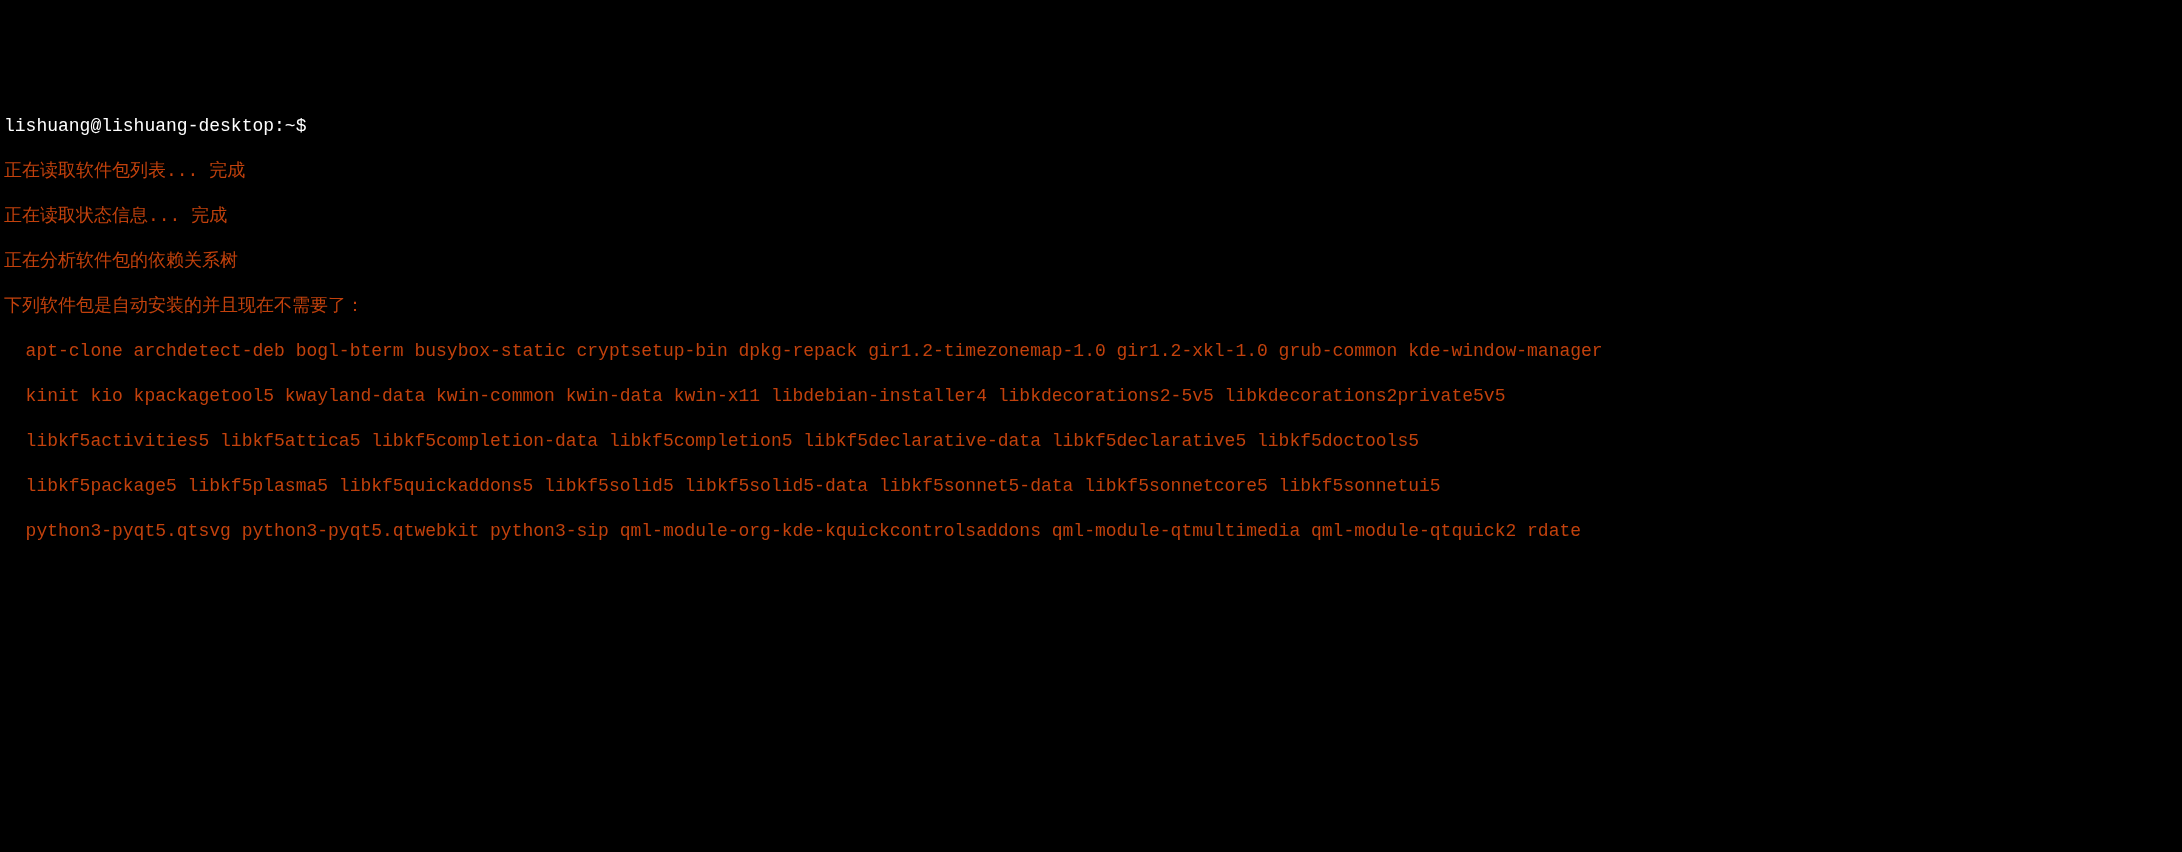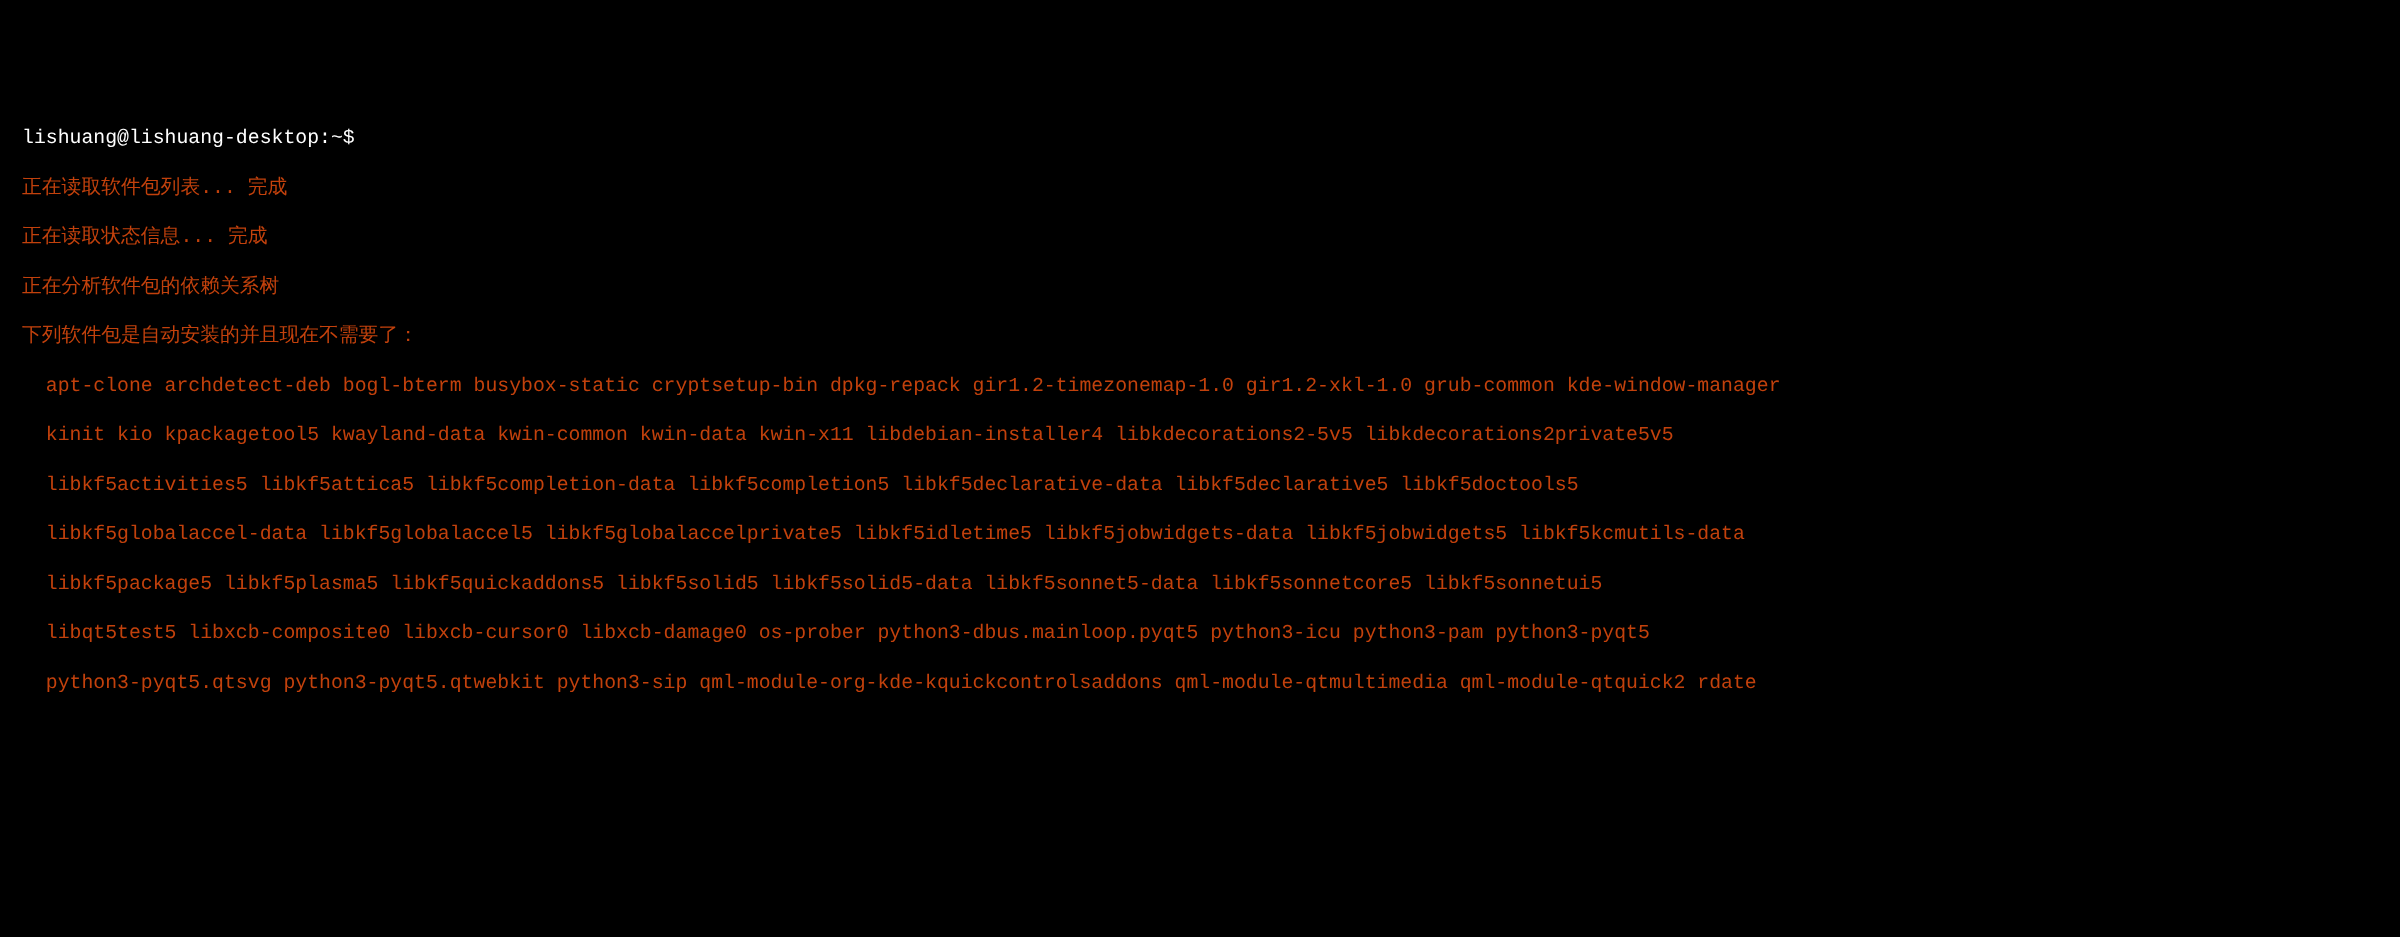--- a/index.html
+++ b/index.html
@@ -15,21 +15,20 @@
       line-height: 1.25;
       padding: 2px 4px;
       white-space: pre-wrap;
       word-break: break-all;
     }
     .terminal {
       width: 100%;
     }
     .line {
       display: block;
-      margin-left: 16px;
     }
     .output {
       color: #c2410c;
     }
     .indented {
       padding-left: 2ch;
     }
   </style>
 </head>
 <body>
@@ -38,23 +37,21 @@
 
 <div class="terminal">
 <span class="line">lishuang@lishuang-desktop:~$</span>
 <span class="line output">正在读取软件包列表... 完成</span>
 <span class="line output">正在读取状态信息... 完成</span>
 <span class="line output">正在分析软件包的依赖关系树</span>
 <span class="line output">下列软件包是自动安装的并且现在不需要了：</span>
 <span class="line output indented">apt-clone archdetect-deb bogl-bterm busybox-static cryptsetup-bin dpkg-repack gir1.2-timezonemap-1.0 gir1.2-xkl-1.0 grub-common kde-window-manager</span>
 <span class="line output indented">kinit kio kpackagetool5 kwayland-data kwin-common kwin-data kwin-x11 libdebian-installer4 libkdecorations2-5v5 libkdecorations2private5v5</span>
 <span class="line output indented">libkf5activities5 libkf5attica5 libkf5completion-data libkf5completion5 libkf5declarative-data libkf5declarative5 libkf5doctools5</span>
-<span class="line output indented">libkf5globalaccel-data libkf5globalaccel5 libkf5globalaccelprivate5 libkf5idletime5 libkf5jobwidgets-data libkf5jobwidgets5 libkf5kcmutils-data</span>
 <span class="line output indented">libkf5package5 libkf5plasma5 libkf5quickaddons5 libkf5solid5 libkf5solid5-data libkf5sonnet5-data libkf5sonnetcore5 libkf5sonnetui5</span>
-<span class="line output indented">libqt5test5 libxcb-composite0 libxcb-cursor0 libxcb-damage0 os-prober python3-dbus.mainloop.pyqt5 python3-icu python3-pam python3-pyqt5</span>
 <span class="line output indented">python3-pyqt5.qtsvg python3-pyqt5.qtwebkit python3-sip qml-module-org-kde-kquickcontrolsaddons qml-module-qtmultimedia qml-module-qtquick2 rdate</span>
 
 
 
 
 
 
 
 
 

